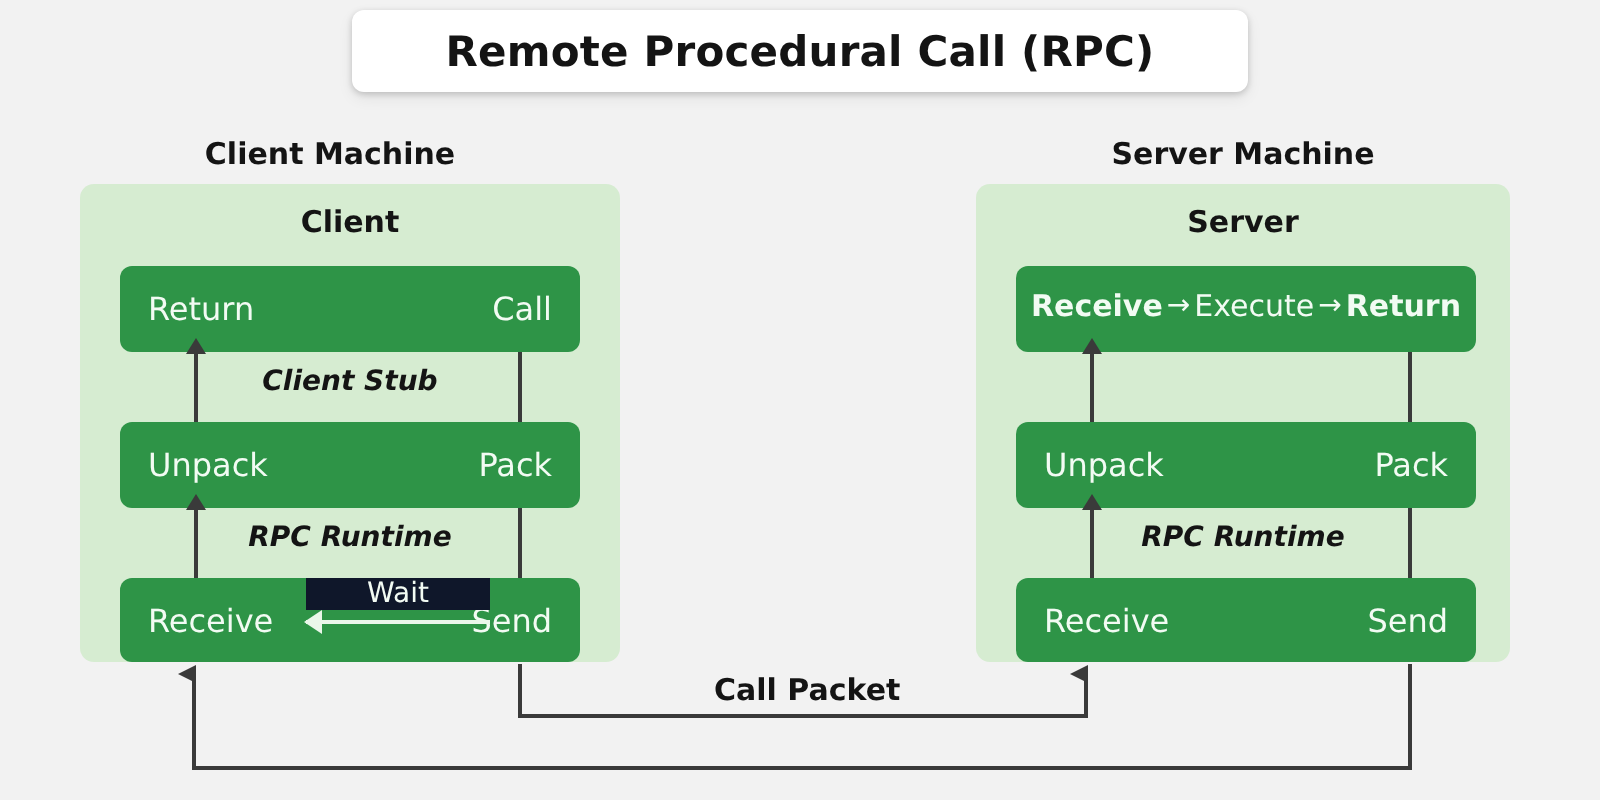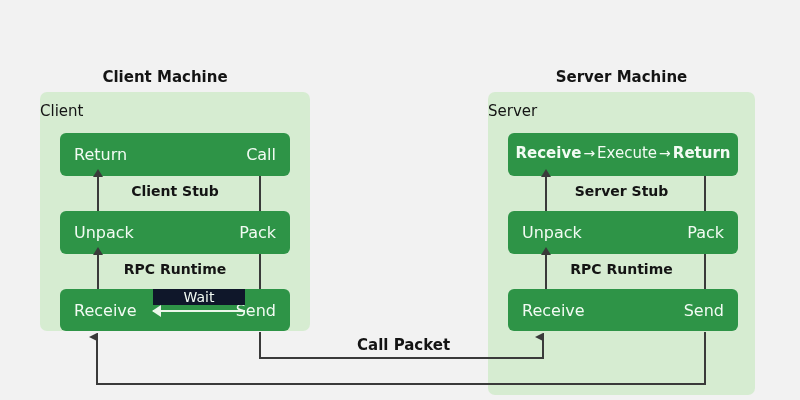--- a/index.html
+++ b/index.html
@@ -58,29 +58,30 @@
   #caption-client { left: 40px; top: 68px; width: 250px; }
   #caption-server { left: 488px; top: 68px; width: 267px; }
 
   
   .panel {
     position: absolute;
     background: #d6ecd1;
     border-radius: 7px;
   }
   #panel-client { left: 40px; top: 92px; width: 270px; height: 239px; }
-  #panel-server { left: 488px; top: 92px; width: 267px; height: 303px; }
+  #panel-server { left: 488px; top: 92px; width: 267px; height: 239px; }
 
   .panel-title {
     position: absolute;
     left: 0;
     top: 10px;
     width: 100%;
+    text-align: center;
     font-size: 15px;
-    font-weight: normal;
+    font-weight: bold;
     color: #141414;
   }
 
   
   .gbox {
     position: absolute;
     background: #2e9447;
     border-radius: 6px;
     color: #f2fbf3;
     display: flex;
@@ -109,20 +110,21 @@
   .flowrow .w-big { font-weight: bold; font-size: 15px; }
 
   
   .between-label {
     position: absolute;
     font-size: 14px;
     font-weight: bold;
     color: #141414;
     text-align: center;
     white-space: nowrap;
+    font-style: italic;
   }
 
   
   .varrow {
     position: absolute;
     width: 2px;
     background: #3a3a3a;
   }
   .varrow .head {
     position: absolute;
@@ -182,20 +184,23 @@
     background: #f2f2f2;
     padding: 0 8px;
     white-space: nowrap;
   }
 </style>
 </head>
 <body>
 
 <div id="stage">
 
+  <div class="title-card">
+    <div class="title-text">Remote Procedural Call (RPC)</div>
+  </div>
 
   <div class="machine-caption" id="caption-client">Client Machine</div>
   <div class="machine-caption" id="caption-server">Server Machine</div>
 
   <div class="panel" id="panel-client">
     <div class="panel-title">Client</div>
 
     <div class="gbox" style="left:20px; top:41px; width:230px; height:43px;">
       <span class="lbl left">Return</span>
       <span class="lbl right">Call</span>
@@ -242,21 +247,20 @@
     <div class="gbox" style="left:20px; top:41px; width:230px; height:43px;">
       <div class="flowrow" style="top:11px;">
         <span class="w-big">Receive</span>
         <span class="sep">→</span>
         <span>Execute</span>
         <span class="sep">→</span>
         <span class="w-big">Return</span>
       </div>
     </div>
 
-    <div class="between-label" style="left:0; top:91px; width:100%;">Server Stub</div>
 
     <div class="varrow up" style="left:57px; top:84px; height:37px;">
       <span class="head"></span>
     </div>
     <div class="varrow down" style="left:216px; top:84px; height:37px;">
       <span class="head"></span>
     </div>
 
     <div class="gbox" style="left:20px; top:119px; width:230px; height:43px;">
       <span class="lbl left">Unpack</span>

